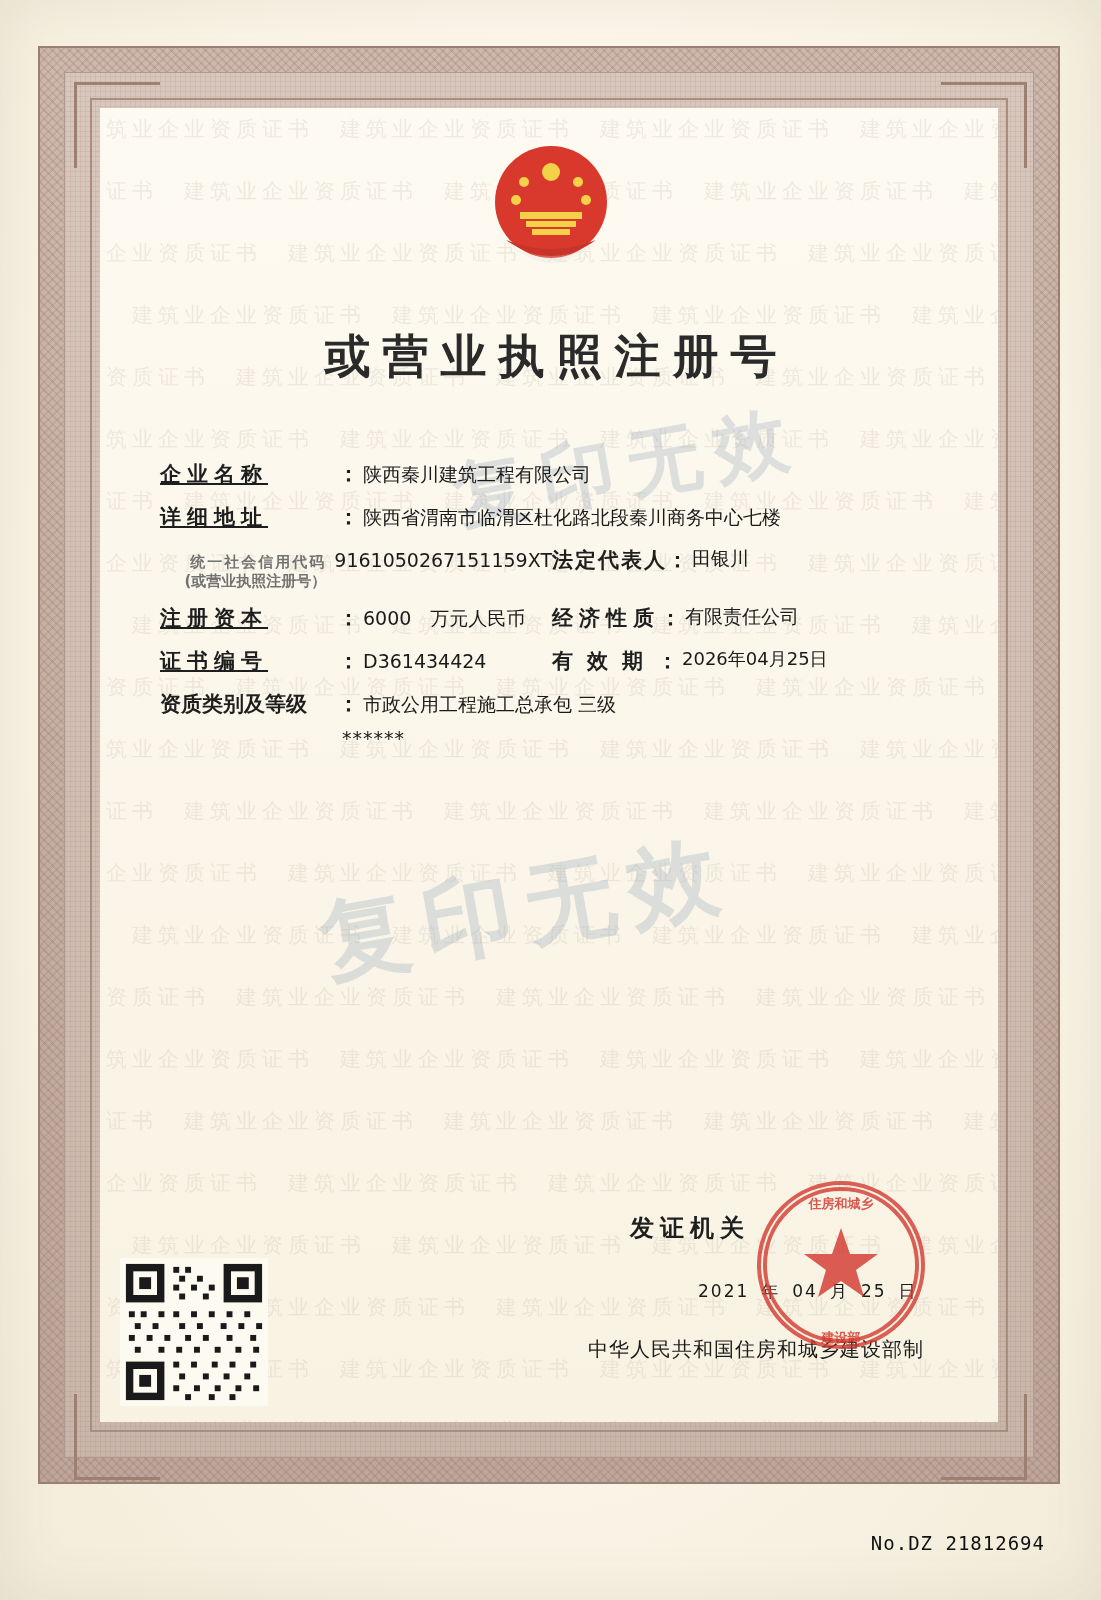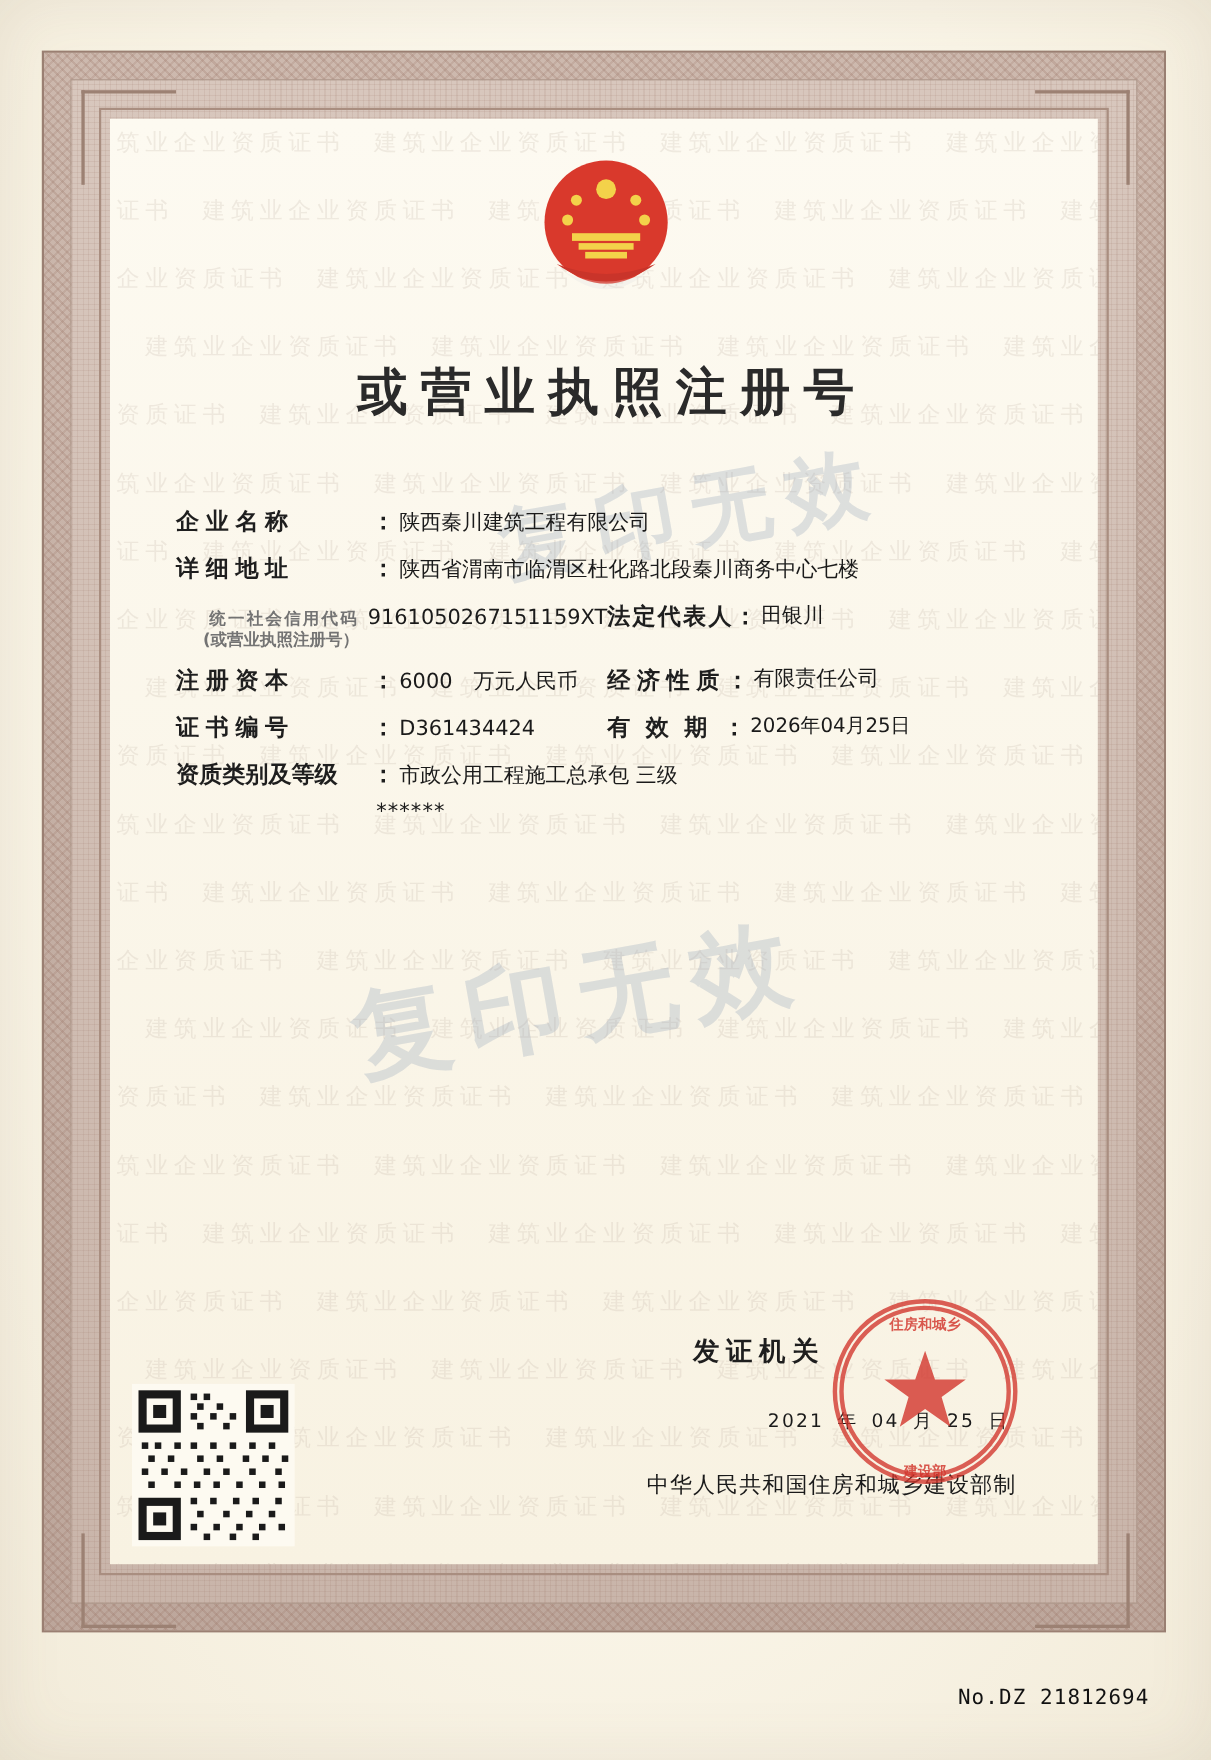--- a/index.html
+++ b/index.html
@@ -141,20 +141,21 @@
   }
   .lbl {
     font-family: "DejaVu Sans", sans-serif;
     font-size: 21px;
     font-weight: bold;
     color: #1e1e1e;
     white-space: nowrap;
   }
   .lbl.spaced {
     letter-spacing: 6px;
+    text-decoration: underline;
   }
   .colon {
     font-family: "DejaVu Sans", sans-serif;
     font-size: 21px;
     font-weight: bold;
     color: #1e1e1e;
     margin-right: 4px;
   }
   .val {
     font-family: "DejaVu Sans", sans-serif;

